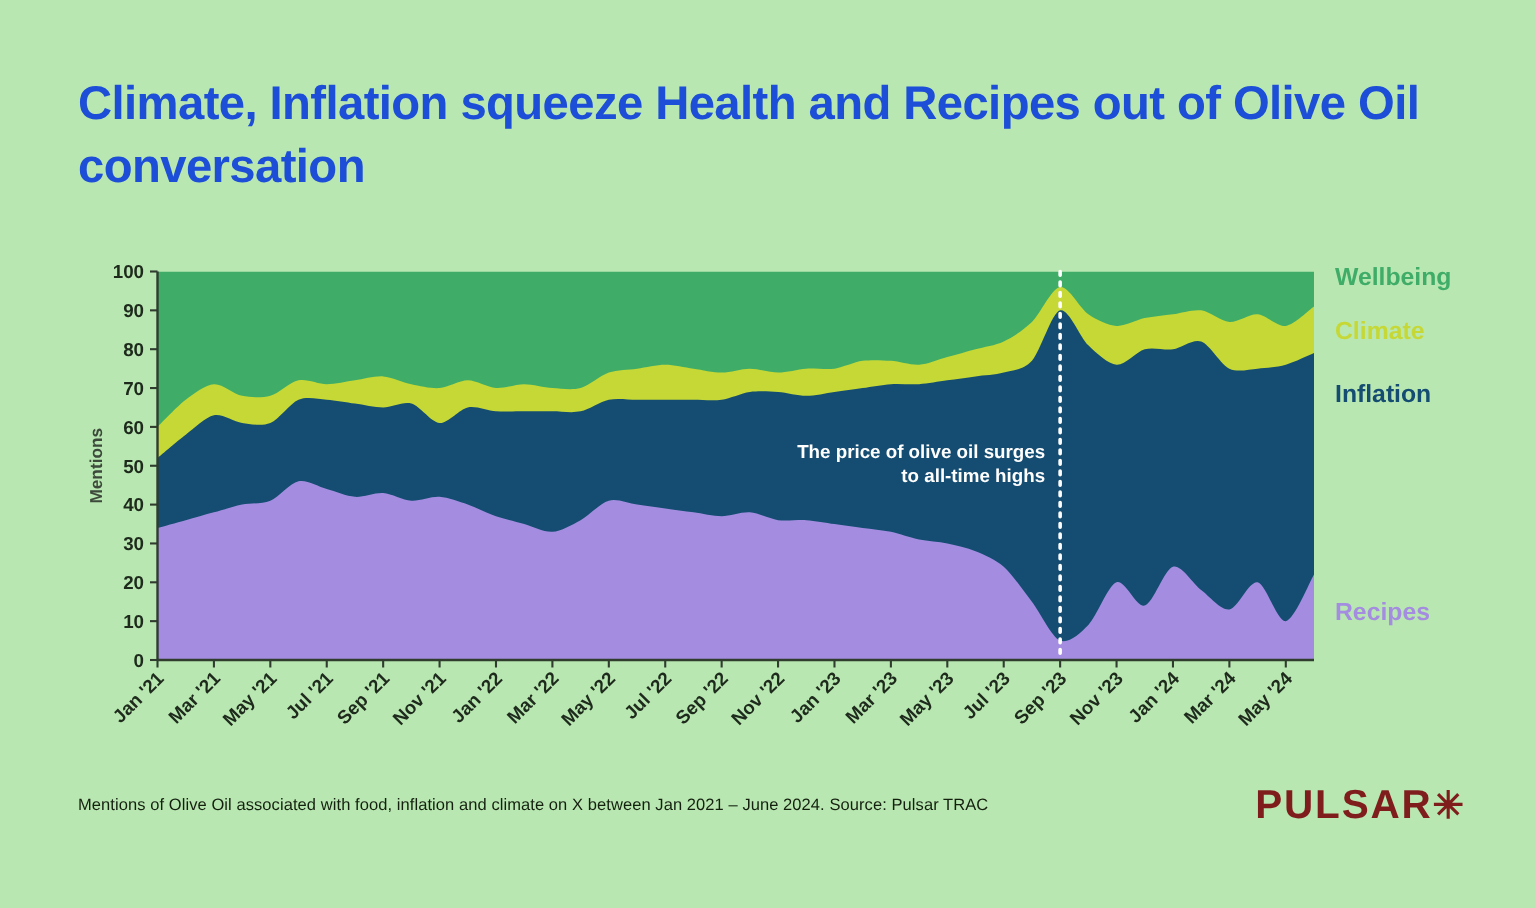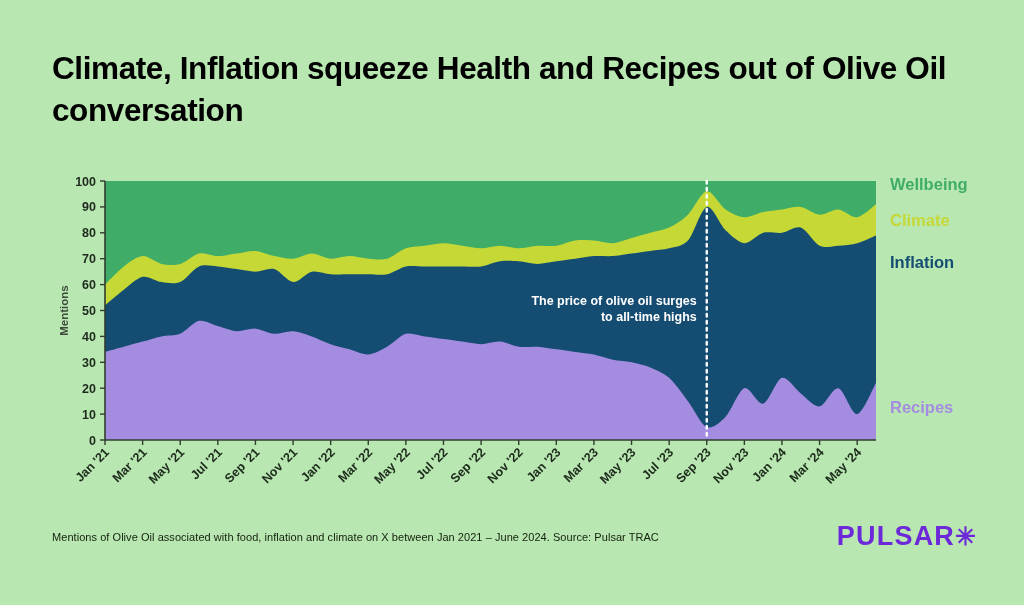--- a/index.html
+++ b/index.html
@@ -20,21 +20,21 @@
   }
   #chart-title {
     position: absolute;
     left: 52px;
     top: 48px;
     width: 920px;
     font-size: 31.5px;
     font-weight: bold;
     line-height: 1.33;
     letter-spacing: -0.4px;
-    color: #000000;
+    color: #1d4ed8;
   }
   #plot-wrap {
     position: absolute;
     left: 0;
     top: 0;
     width: 1024px;
     height: 505px;
   }
   svg.chart {
     position: absolute;
@@ -84,21 +84,21 @@
     color: #14210f;
     letter-spacing: 0.05px;
   }
   #brand-logo {
     position: absolute;
     right: 48px;
     top: 521px;
     font-size: 27px;
     font-weight: bold;
     letter-spacing: 1.2px;
-    color: #6d28d9;
+    color: #7f1d1d;
     font-family: "Liberation Sans", sans-serif;
     margin-left: 10px;
   }
   #brand-logo .star {
     font-size: 25px;
     letter-spacing: 0;
   }
 </style>
 </head>
 <body>

